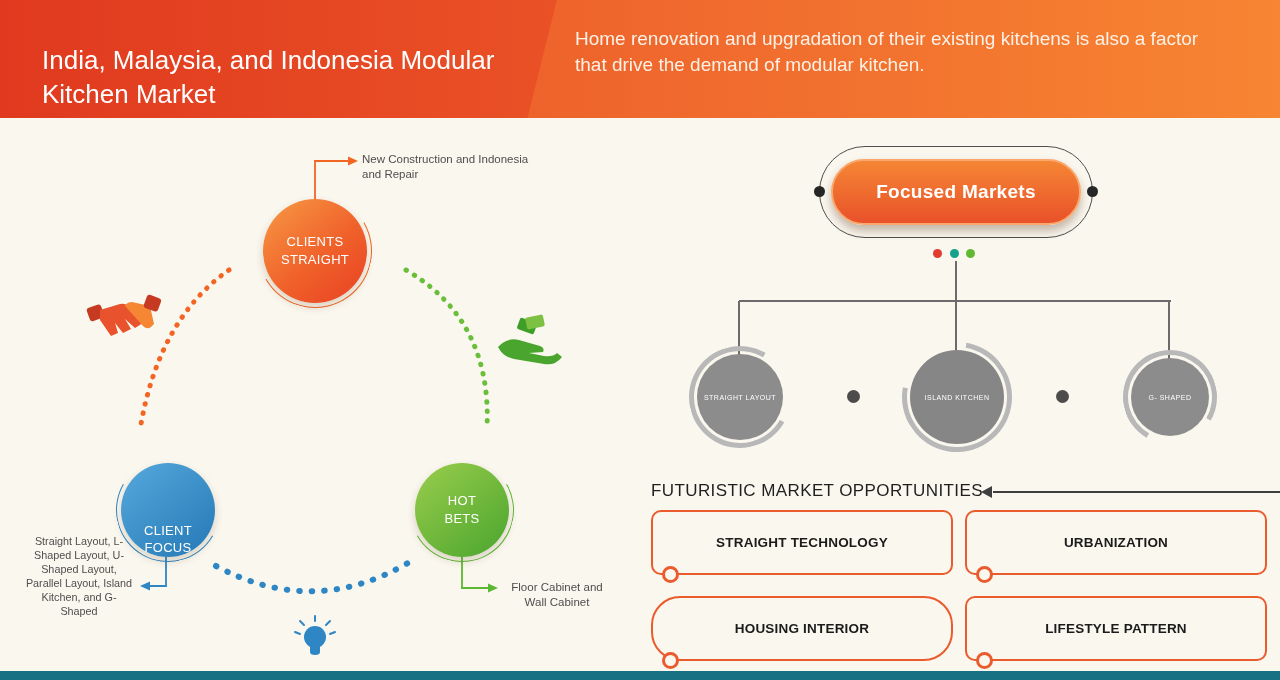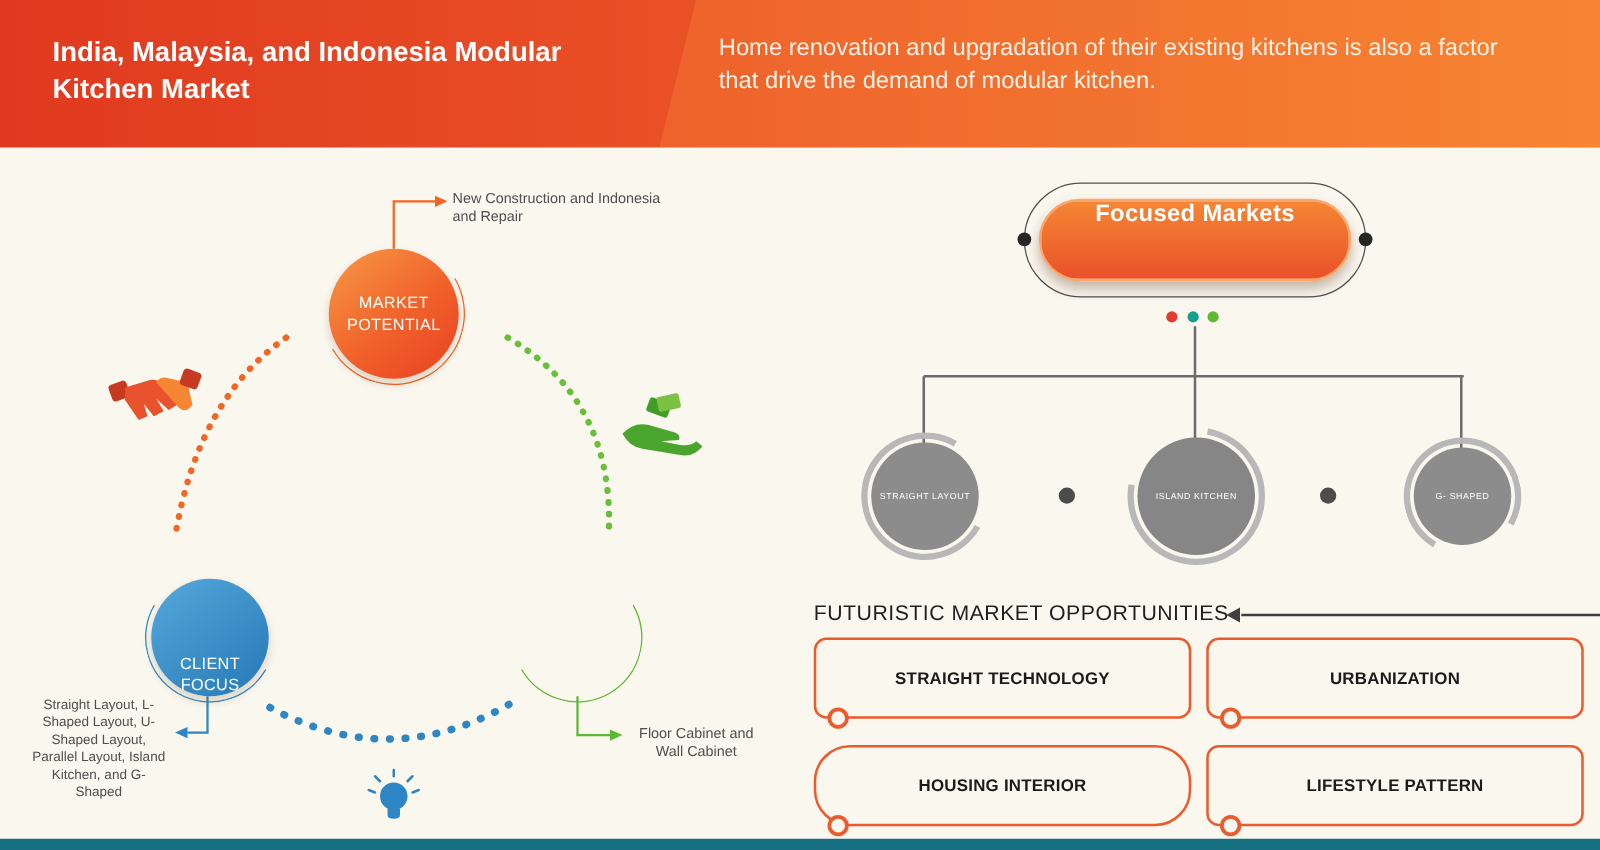--- a/index.html
+++ b/index.html
@@ -5,22 +5,22 @@
   * { margin:0; padding:0; box-sizing:border-box; }
   body { background:#ffffff; font-family:"Liberation Sans", sans-serif; }
   .canvas { position:relative; width:1280px; height:680px; background:#faf7ee; overflow:hidden; }
 
   
   .header { position:absolute; left:0; top:0; width:1280px; height:118px;
             background:linear-gradient(90deg,#e0391f 0%,#ea5226 45%,#f57b2e 100%); }
   .header-overlay { position:absolute; left:0; top:0; width:100%; height:100%;
             background:rgba(255,170,70,0.22);
             clip-path:polygon(43.5% 0, 100% 0, 100% 100%, 41.2% 100%); }
-  .header-title { position:absolute; left:42px; top:28px; width:460px;
-            font-size:22px; line-height:1.3; font-weight:bold; color:#ffffff; }
+  .header-title { position:absolute; left:42px; top:44px; width:460px;
+            font-size:26px; line-height:1.3; font-weight:normal; color:#ffffff; }
   .header-subtitle { position:absolute; left:575px; top:26px; width:640px;
             font-size:19px; line-height:1.35; color:#fdf1e6; }
   .line { position:absolute; background:#6b6b6b; }
   .ring { position:absolute; border-radius:50%; pointer-events:none; }
 
   
   .left-svg { position:absolute; left:0; top:118px; width:660px; height:562px; }
 
   .eco-node { position:absolute; border-radius:50%; display:flex; align-items:center;
               justify-content:center; text-align:center; color:#ffffff;
@@ -39,31 +39,31 @@
               transform:rotate(15deg); }
   .ring-thin-blue { left:116px; top:458px; width:104px; height:104px;
               border:1.5px solid #2e86c5; border-top-color:transparent; border-right-color:transparent;
               transform:rotate(-15deg); }
   .ring-thin-green { left:410px; top:458px; width:104px; height:104px;
               border:1.5px solid #5cb832; border-top-color:transparent; border-left-color:transparent;
               transform:rotate(15deg); }
 
   .note { position:absolute; color:#4e4e4e; }
   .note-construction { left:362px; top:152px; width:176px; font-size:11.5px; line-height:1.32; }
-  .note-focus { left:25px; top:557px; width:108px; font-size:10.8px; line-height:1.3; text-align:center; }
+  .note-focus { left:25px; top:534px; width:108px; font-size:10.8px; line-height:1.3; text-align:center; }
   .note-hot { left:499px; top:580px; width:116px; font-size:11.5px; line-height:1.3; text-align:center; }
 
   
   .fm-outline { position:absolute; left:819px; top:146px; width:274px; height:92px;
               border:1.6px solid #4f4f4f; border-radius:46px; }
   .fm-end-dot { position:absolute; width:11px; height:11px; border-radius:50%; background:#262626; }
   .fm-pill { position:absolute; left:831px; top:159px; width:250px; height:66px; border-radius:33px;
               background:linear-gradient(180deg,#f58634 0%,#e9512a 100%);
               border:2px solid #f9a76c; box-shadow:0 6px 10px rgba(70,25,0,.3);
-              display:flex; align-items:flex-start; justify-content:center; }
+              display:flex; align-items:center; justify-content:center; }
   .fm-pill-title { color:#ffffff; font-size:19px; font-weight:bold; letter-spacing:.3px; }
   .sig-dot { position:absolute; width:9px; height:9px; border-radius:50%; }
 
   .market-node { position:absolute; border-radius:50%; background:#8c8c8c;
               display:flex; align-items:center; justify-content:center; text-align:center;
               color:#ffffff; font-size:7px; letter-spacing:.5px; }
   .ring-gray { border:5px solid #b8b8b8; }
   .ring-straight { left:689px; top:346px; width:102px; height:102px;
               border-right-color:transparent; transform:rotate(-15deg); }
   .ring-island { left:902px; top:342px; width:110px; height:110px;
@@ -138,31 +138,34 @@
         <line x1="304" y1="625" x2="300" y2="621"></line>
         <line x1="326" y1="625" x2="330" y2="621"></line>
         <line x1="300" y1="634" x2="295" y2="632"></line>
         <line x1="330" y1="634" x2="335" y2="632"></line>
       </g>
     </g>
   </svg>
 
   <div class="ring ring-thin-orange"></div>
   <div class="eco-node node-clients">
-    <span>MARKET POTENTIAL</span>
+    <span>CLIENTS STRAIGHT</span>
   </div>
   <div class="note note-construction">New Construction and Indonesia and Repair</div>
 
   <div class="ring ring-thin-blue"></div>
   <div class="eco-node node-focus">
     <span>CLIENT FOCUS</span>
   </div>
   <div class="note note-focus">Straight Layout, L-Shaped Layout, U-Shaped Layout, Parallel Layout, Island Kitchen, and G-Shaped</div>
 
   <div class="ring ring-thin-green"></div>
+  <div class="eco-node node-hot">
+    <span>HOT BETS</span>
+  </div>
   <div class="note note-hot">Floor Cabinet and Wall Cabinet</div>
 
   <div class="fm-outline"></div>
   <div class="fm-end-dot" style="left:814px; top:186px;"></div>
   <div class="fm-end-dot" style="left:1087px; top:186px;"></div>
   <div class="fm-pill">
     <span class="fm-pill-title">Focused Markets</span>
   </div>
 
   <div class="sig-dot" style="left:933px; top:249px; background:#e03c31;"></div>

